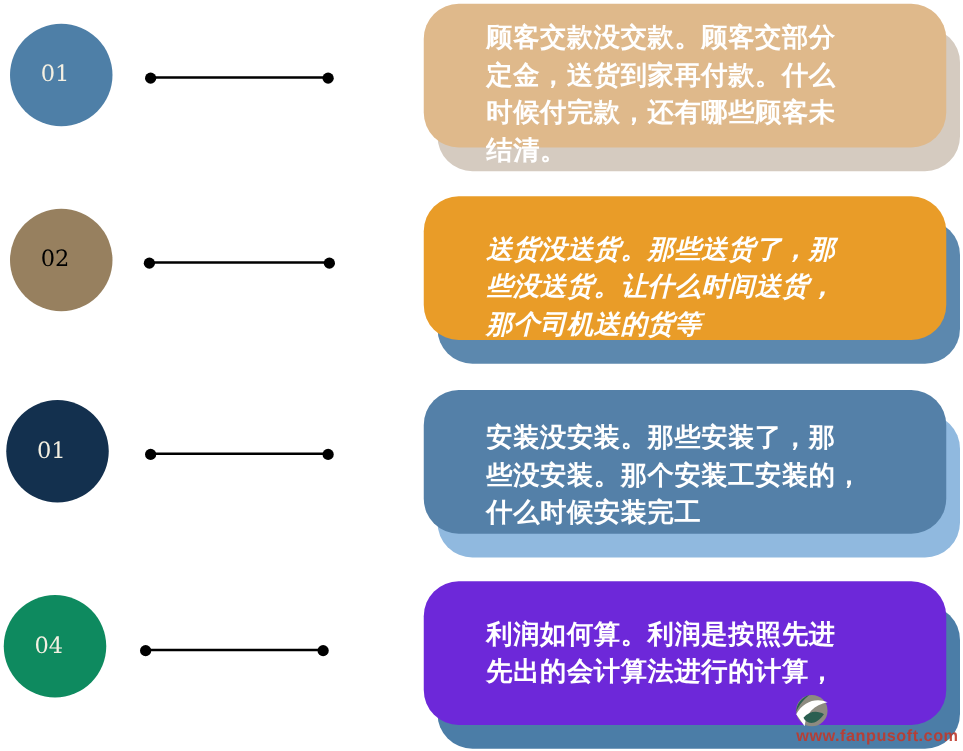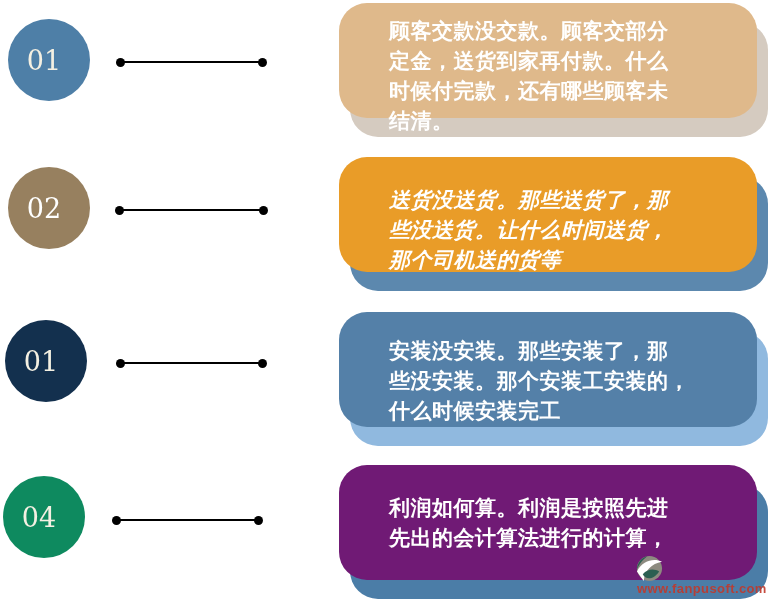--- a/index.html
+++ b/index.html
@@ -17,21 +17,21 @@
   .circle{
     position:absolute;width:82px;height:82px;border-radius:50%;
     display:flex;align-items:center;justify-content:center;
   }
   .s1 .circle{left:8px;top:16px}
   .s2 .circle{left:8px;top:10px}
   .s3 .circle{left:5px;top:8px}
   .s4 .circle{left:3px;top:11px}
   .num{
     font-family:"DejaVu Serif","Liberation Serif",serif;
-    font-size:27px;line-height:1;transform:translateX(-5px);
+    font-size:18px;line-height:1;transform:translateX(-5px);
   }
 
   .connector{position:absolute;height:2px;}
   .s1 .connector{left:120px;top:58px;width:143px}
   .s2 .connector{left:119px;top:52px;width:145px}
   .s3 .connector{left:120px;top:50px;width:143px}
   .s4 .connector{left:116px;top:54px;width:143px}
   .dot{position:absolute;width:9px;height:9px;border-radius:50%;top:-3.5px;}
   .dot-l{left:-4px}.dot-r{right:-4px}
 
@@ -81,21 +81,21 @@
         <div class="tl">顾客交款没交款。顾客交部分</div>
         <div class="tl">定金，送货到家再付款。什么</div>
         <div class="tl">时候付完款，还有哪些顾客未</div>
         <div class="tl">结清。</div>
       </div>
     </div>
   </div>
 
   <div class="step s2">
     <div class="circle" style="background-color: rgb(151, 128, 95);">
-      <span class="num" style="color: #ffffff;">02</span>
+      <span class="num" style="color: #000000;">02</span>
     </div>
     <div class="connector" style="background-color: rgb(0, 0, 0);">
       <span class="dot dot-l" style="background-color: rgb(0, 0, 0);"></span>
       <span class="dot dot-r" style="background-color: rgb(0, 0, 0);"></span>
     </div>
     <div class="bubble-wrap">
       <div class="bubble-shadow" style="background-color: rgb(92, 136, 174);"></div>
       <div class="bubble" style="color: rgb(255, 255, 255); background-color: rgb(233, 156, 40); font-style: italic;">
         <div class="tl">送货没送货。那些送货了，那</div>
         <div class="tl">些没送货。让什么时间送货，</div>
@@ -127,21 +127,21 @@
   <div class="step s4">
     <div class="circle" style="background-color: rgb(14, 138, 95);">
       <span class="num" style="color: rgb(244, 240, 226);">04</span>
     </div>
     <div class="connector" style="background-color: rgb(0, 0, 0);">
       <span class="dot dot-l" style="background-color: rgb(0, 0, 0);"></span>
       <span class="dot dot-r" style="background-color: rgb(0, 0, 0);"></span>
     </div>
     <div class="bubble-wrap">
       <div class="bubble-shadow" style="background-color: rgb(75, 125, 167);"></div>
-      <div class="bubble" style="color: rgb(255, 255, 255); background-color: #701a75;">
+      <div class="bubble" style="color: rgb(255, 255, 255); background-color: #6d28d9;">
         <div class="tl">利润如何算。利润是按照先进</div>
         <div class="tl">先出的会计算法进行的计算，</div>
 
       </div>
     </div>
   </div>
 
   <div class="watermark">
     <svg class="wm-logo" width="27" height="27" viewBox="0 0 28 28">
       <circle cx="14" cy="14" r="13" fill="#8D8B80" style="fill: rgb(141, 139, 128);"></circle>

